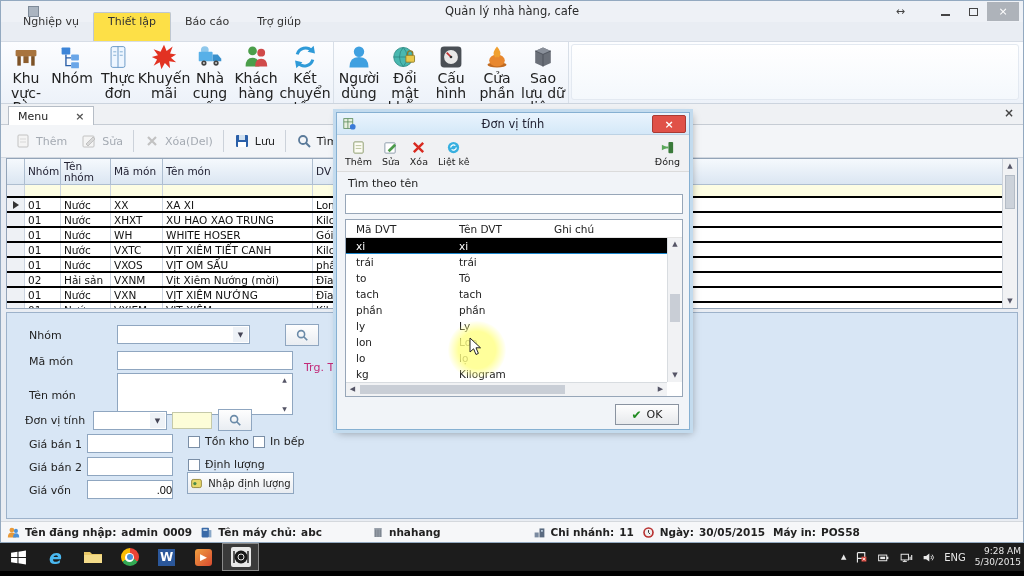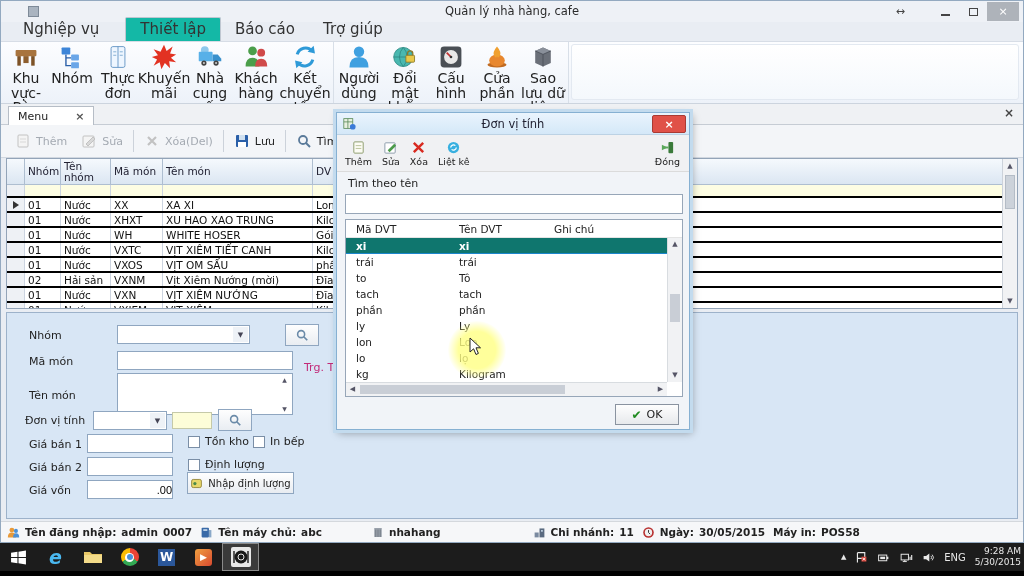--- a/index.html
+++ b/index.html
@@ -15,22 +15,22 @@
   #window-title { position:absolute; left:0; right:0; top:3px; text-align:center; font-size:11.5px; color:#2a2a2a; }
   .wbtns { position:absolute; right:4px; top:0; height:21px; display:flex; align-items:center; }
   .wbtn { width:28px; height:19px; display:flex; align-items:center; justify-content:center; color:#444; font-size:11px; }
   .wbtn.close { background:#aeb3ba; color:#fff; width:32px; }
   .glyph-min { width:9px; height:1px; border-bottom:2px solid #444; margin-top:6px; }
   .glyph-max { width:9px; height:8px; border:1px solid #444; }
   .glyph-pin { font-size:11px; color:#444; margin-right:26px; }
 
   
   #ribbon-tabs { position:absolute; left:0; top:21px; right:0; height:19px; padding-left:8px; display:flex; align-items:flex-end; }
-  .rtab { padding:2px 14px 3px; font-size:15px; color:#333; }
-  .rtab.active { background:#14b8a6; border:1px solid #bfc7d1; border-bottom:none; border-radius:2px 2px 0 0; position:relative; z-index:2;margin-left:12px; }
+  .rtab { padding:2px 14px 13px; font-size:11px; color:#333; }
+  .rtab.active { background:#fde047; border:1px solid #bfc7d1; border-bottom:none; border-radius:2px 2px 0 0; position:relative; z-index:2; }
 
   
   #ribbon { position:absolute; left:0; top:40px; right:0; height:63px; background:linear-gradient(#fcfdff,#edf2f9); border-top:1px solid #d7dde6; border-bottom:1px solid #ccd4de; display:flex; }
   .rgroup { display:flex; flex-direction:column; border-right:1px solid #d8dfe8; padding:1px 2px 0; }
   .rg-buttons { display:flex; flex:1; align-items:flex-start; }
   .rg-label { position:relative; height:14px; font-size:9.5px; color:#667; text-align:center; line-height:14px; }
   .rg-arrow { position:absolute; right:3px; top:0; font-size:9px; color:#889; }
   .rbtn { width:46px; display:flex; flex-direction:column; align-items:center; padding-top:1px; font-size:14px; line-height:1.05; color:#222; text-align:center; }
   .rbtn.wide { width:52px; }
   .rbtn svg { width:26px; height:26px; margin-bottom:1px; }
@@ -95,21 +95,21 @@
   .dtb { display:flex; flex-direction:column; align-items:center; font-size:9.5px; color:#222; line-height:1; gap:2px; }
   .dtb svg { width:15px; height:15px; }
   #dtb-dong { position:absolute; right:9px; top:5px; }
   #dlg-search-label { position:absolute; left:11px; top:64px; font-size:11px; color:#222; }
   #dlg-input { position:absolute; left:8px; top:81px; width:338px; height:20px; background:#fff; border:1px solid #97a6b8; }
   #dlg-list { position:absolute; left:8px; top:106px; width:338px; height:178px; background:#fff; border:1px solid #97a6b8; overflow:hidden; }
   .dl-header { position:relative; height:18px; border-bottom:1px solid #e4e4e4; font-size:10.5px; color:#222; }
   .dl-h { position:absolute; top:3px; }
   .dl-rows { position:absolute; left:0; right:15px; top:18px; bottom:14px; overflow:hidden; }
   .dl-row { position:relative; height:16px; font-size:10.5px; color:#222; }
-  .dl-row.selected { background:#0f766e; color:#fff; border-bottom:1px solid #1b86cc;font-weight:bold; }
+  .dl-row.selected { background:#000000; color:#fff; border-bottom:1px solid #1b86cc; }
   .dl-c { position:absolute; top:2px; white-space:nowrap; }
   .dl-ma { left:10px; } .dl-ten { left:113px; } .dl-ghi { left:208px; }
   .dl-vscroll { position:absolute; right:0; top:18px; bottom:14px; width:15px; background:#f1f2f4; border-left:1px solid #d8dce0; }
   .dl-vscroll .arr { height:13px; text-align:center; font-size:7px; color:#556; line-height:13px; }
   .dl-vscroll .arr.down { position:absolute; bottom:0; left:0; right:0; }
   .dl-vscroll .thumb { position:absolute; left:2px; right:2px; top:56px; height:28px; background:#c9ced6; }
   .dl-hscroll { position:absolute; left:0; right:15px; bottom:0; height:14px; background:#f1f2f4; border-top:1px solid #d8dce0; }
   .dl-hscroll .arr { position:absolute; top:0; width:13px; text-align:center; font-size:7px; color:#556; line-height:13px; }
   .dl-hscroll .thumb { position:absolute; left:14px; top:2px; height:9px; width:205px; background:#c9ced6; }
   #dlg-ok { position:absolute; right:10px; top:291px; width:64px; height:21px; background:linear-gradient(#fefefe,#e7e9ec); border:1px solid #8a93a0; display:flex; align-items:center; justify-content:center; gap:5px; font-size:11px; color:#222; }
@@ -520,21 +520,21 @@
     <div id="statusbar">
       <span class="sitem" style="margin-left:6px;">
         <svg width="13" height="13" viewBox="0 0 16 16">
             <circle cx="6" cy="5" r="3" fill="#e89a3a"></circle>
             <path d="M1 14 q0-6 5-6 q5 0 5 6 z" fill="#e89a3a"></path>
             <circle cx="11" cy="6" r="2.5" fill="#4a90d8"></circle>
             <path d="M7.5 14 q0-5 3.5-5 q4 0 4 5 z" fill="#4a90d8"></path>
           </svg>
         <span>Tên đăng nhập:</span>
         <span>admin</span>
-        <span>0007</span>
+        <span>0009</span>
       </span>
       <span class="sitem" style="margin-left:8px;">
         <svg width="13" height="13" viewBox="0 0 16 16">
             <rect x="2" y="2" width="9" height="12" rx="1" fill="#3a6aa8"></rect>
             <rect x="11" y="5" width="3" height="9" fill="#8aa8c8"></rect>
             <rect x="4" y="4" width="5" height="2" fill="#cfe0f0"></rect>
           </svg>
         <span>Tên máy chủ:</span>
         <span>abc</span>
       </span>

